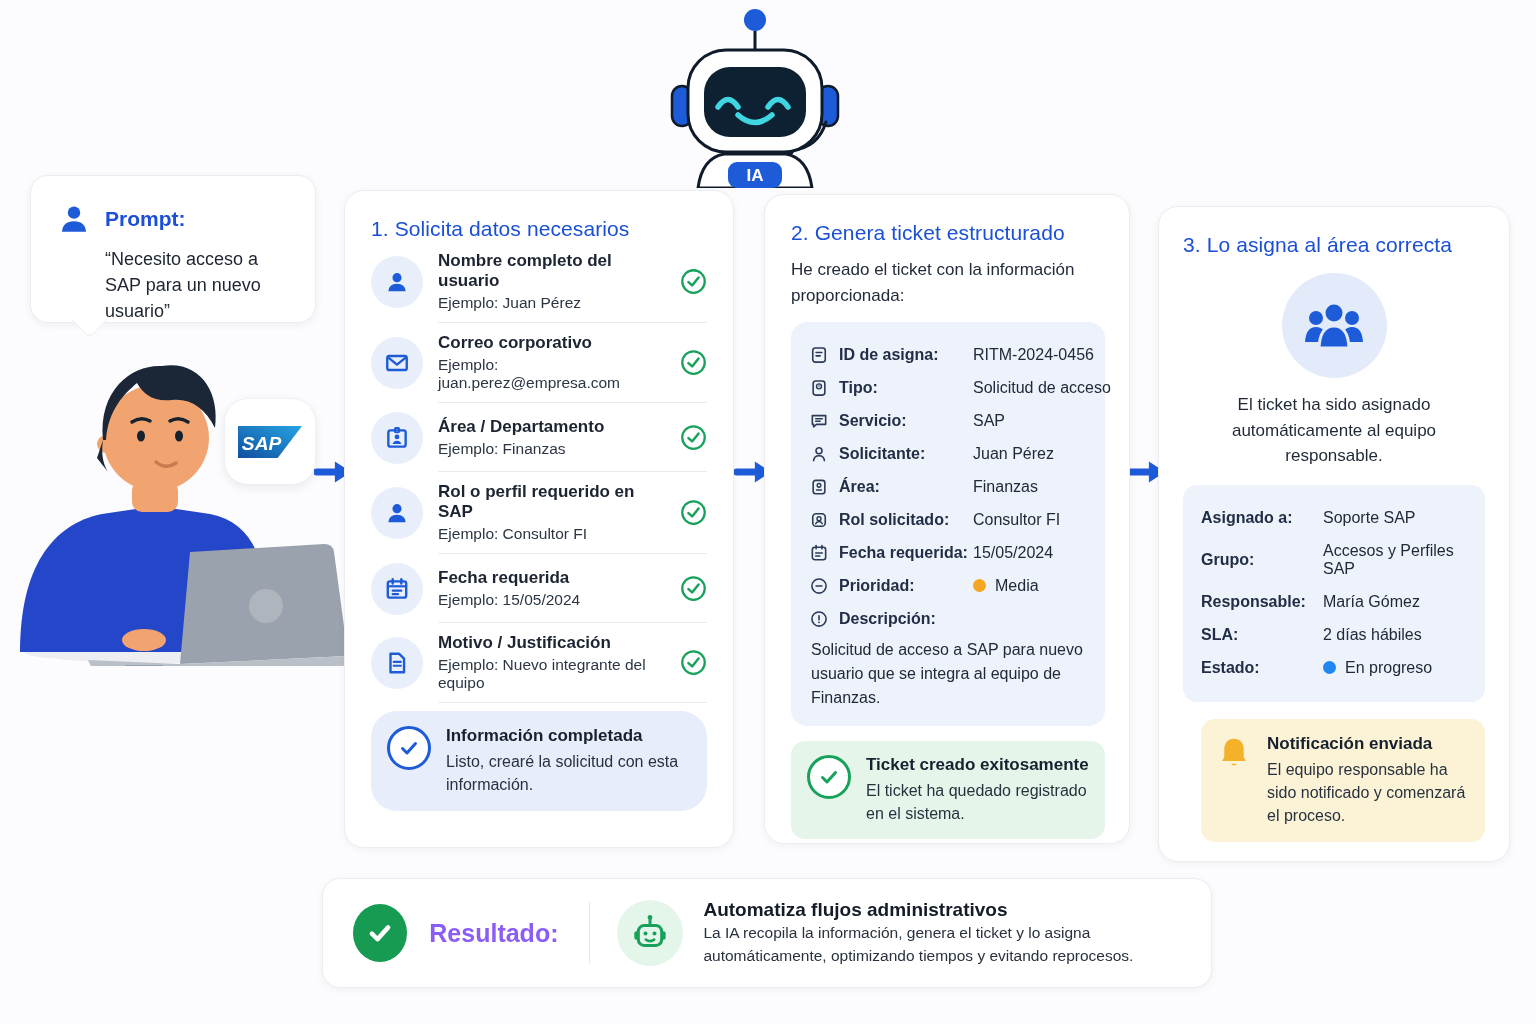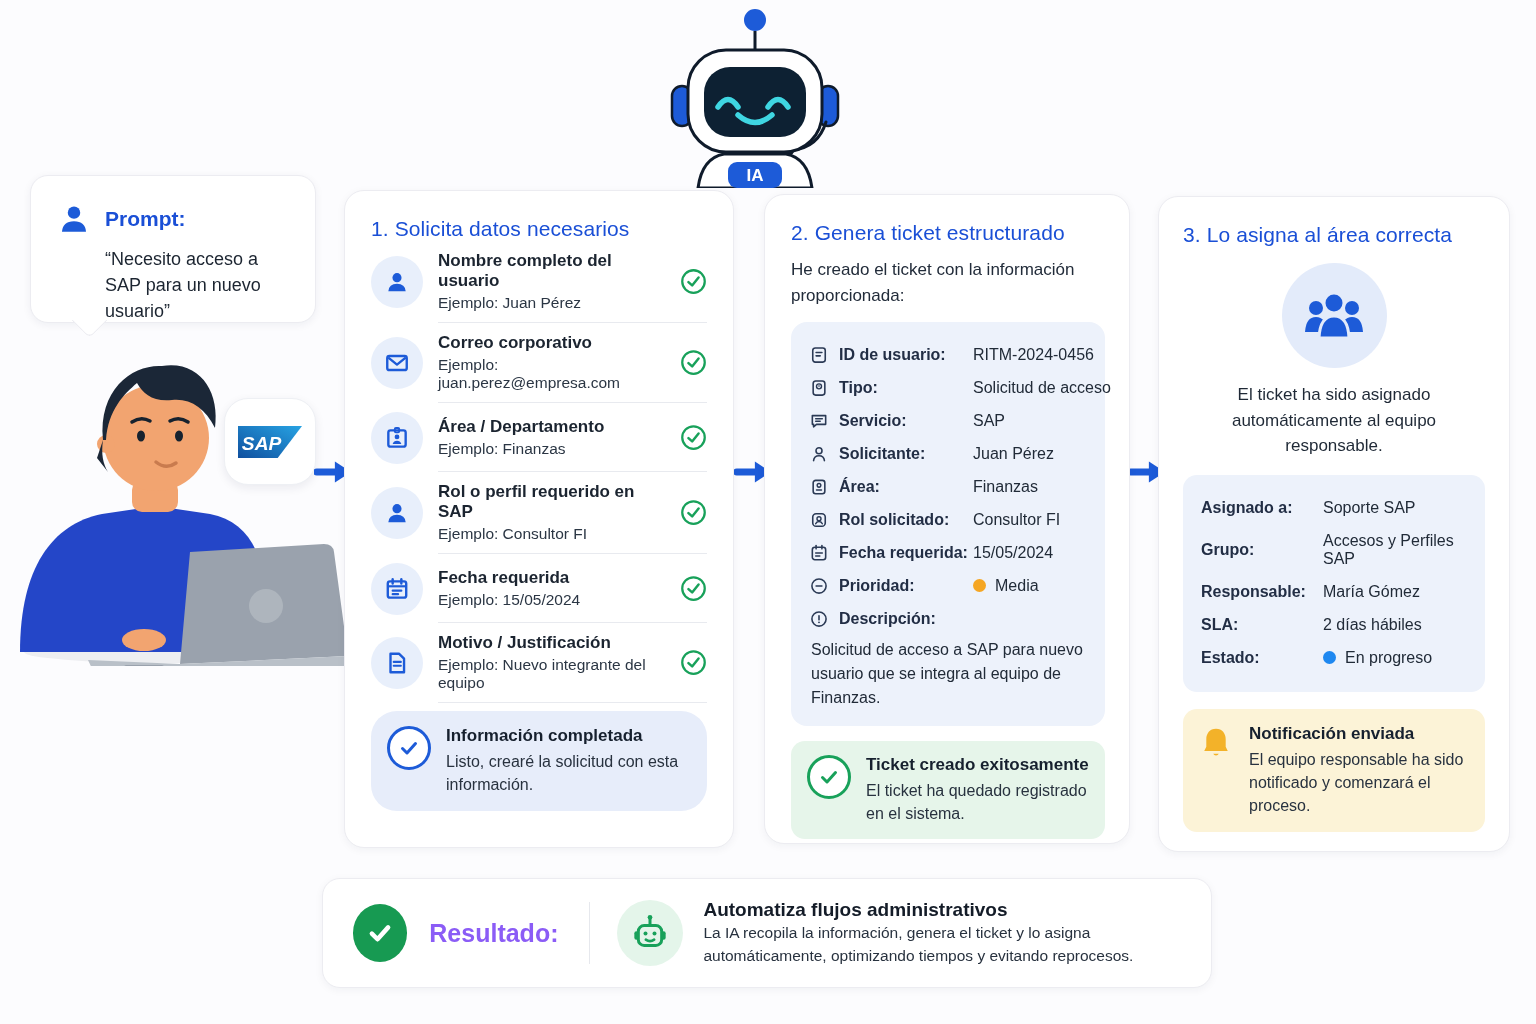--- a/index.html
+++ b/index.html
@@ -66,30 +66,30 @@
   .tlabel { font-size:16px; font-weight:700; color:#222e45; white-space:nowrap; }
   .tvalue { font-size:16px; color:#212b38; white-space:nowrap; }
   .dot { display:inline-block; width:13px; height:13px; border-radius:50%; margin-right:9px; vertical-align:-1px; }
   .tdesc { font-size:16px; color:#212b38; line-height:1.5; margin:3px 2px 2px 2px; }
   .success-box { margin-top:15px; background:#e6f5ea; border-radius:14px; padding:14px 16px;
                  display:flex; gap:15px; align-items:flex-start; }
   .success-check { flex:0 0 44px; width:44px; height:44px; border-radius:50%; background:#fff;
                    border:3px solid #18a15a; display:flex; align-items:center; justify-content:center; }
 
   
-  .card3 { left:1158px; top:196px; width:352px; height:656px; padding:26px 24px 0 24px; }
+  .card3 { left:1158px; top:206px; width:352px; height:656px; padding:26px 24px 0 24px; }
   .team-circle { width:105px; height:105px; border-radius:50%; background:#e3ebfa; margin:16px auto 0;
                  display:flex; align-items:center; justify-content:center; }
   .assign-text { text-align:center; font-size:17px; color:#1f2936; line-height:1.5; margin:14px 6px 0; }
   .assign-panel { margin-top:16px; background:#edf2fb; border-radius:14px; padding:17px 16px 17px 18px; }
   .arow { display:grid; grid-template-columns:122px 1fr; align-items:center; padding:7.5px 0; }
   .alabel { font-size:16px; font-weight:700; color:#222e45; }
   .avalue { font-size:16px; color:#212b38; }
   .notify-box { margin-top:17px; background:#fcf3d7; border-radius:14px; padding:15px 16px;
-                display:flex; gap:14px; align-items:flex-start; }
+                display:flex; gap:14px; align-items:flex-start;margin-left:18px; }
   .bell-wrap { flex:0 0 36px; width:36px; padding-top:2px; }
 
   
   .result-bar { position:absolute; left:322px; top:878px; width:890px; height:110px; background:#fff;
                 border:1px solid #ececf1; border-radius:18px; box-shadow:0 2px 8px rgba(20,30,60,.05);
                 display:flex; align-items:center; padding:0 30px; }
   .result-check { width:58px; height:58px; border-radius:50%; background:#179a52;
                   display:flex; align-items:center; justify-content:center; }
   .result-label { font-size:25px; font-weight:800; color:#8b5cf6; margin-left:22px; }
   .vdivider { width:1px; height:62px; background:#e6e8ed; margin:0 28px 0 30px; }
@@ -319,21 +319,21 @@
     <div class="card-title">2.  Genera ticket estructurado</div>
     <div class="card-intro">He creado el ticket con la información proporcionada:</div>
 
     <div class="ticket-panel">
       <div class="trow">
         <svg class="ticon" viewBox="0 0 24 24">
             <rect x="4.5" y="3.5" width="15" height="17" rx="3" fill="none" stroke="#2b3a55" stroke-width="1.9"></rect>
             <line x1="8.5" y1="9" x2="15.5" y2="9" stroke="#2b3a55" stroke-width="1.9" stroke-linecap="round"></line>
             <line x1="8.5" y1="13" x2="13.5" y2="13" stroke="#2b3a55" stroke-width="1.9" stroke-linecap="round"></line>
           </svg>
-        <span class="tlabel">ID de usuario:</span>
+        <span class="tlabel">ID de asigna:</span>
         <span class="tvalue">RITM-2024-0456</span>
       </div>
       <div class="trow">
         <svg class="ticon" viewBox="0 0 24 24">
             <rect x="5" y="3.5" width="14" height="17" rx="3" fill="none" stroke="#2b3a55" stroke-width="1.9"></rect>
             <circle cx="12" cy="10" r="3" fill="none" stroke="#2b3a55" stroke-width="1.7"></circle>
             <line x1="12" y1="8.6" x2="12" y2="10.4" stroke="#2b3a55" stroke-width="1.5"></line>
           </svg>
         <span class="tlabel">Tipo:</span>
         <span class="tvalue">Solicitud de acceso</span>

